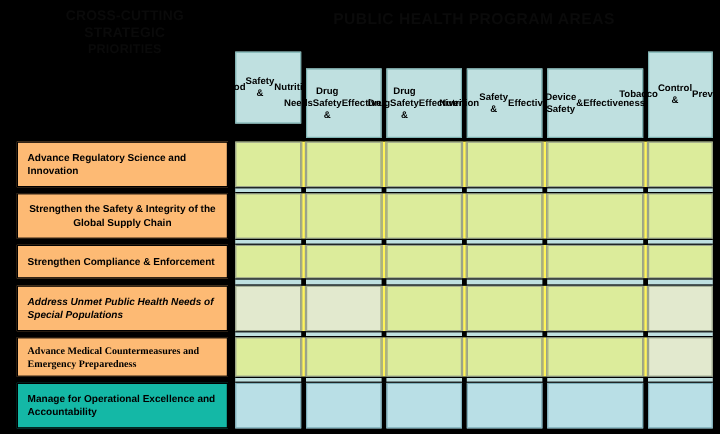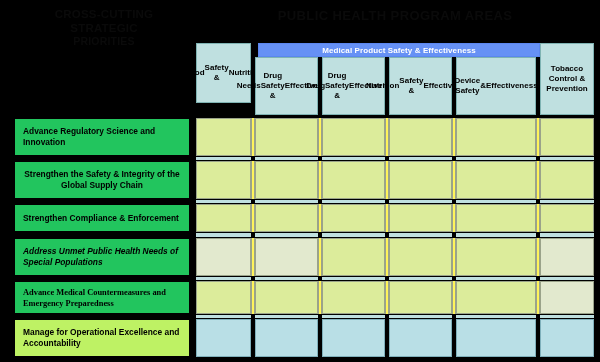--- a/index.html
+++ b/index.html
@@ -91,22 +91,22 @@
     border: 1px solid #000000;
     color: #000000;
     font-size: 8.4px;
     font-weight: bold;
     line-height: 11px;
     display: flex;
     align-items: center;
     padding: 0 8px;
     text-align: left;
   }
-  .row-label.yellow { background: #22c55e; }
-  .row-label.blue   { background: #bef264; }
+  .row-label.yellow { background: #fdba74; }
+  .row-label.blue   { background: #14b8a6; }
 
   
   .cell {
     position: absolute;
     border: 1px solid #9aa38a;
   }
   .cell.green      { background: #dcec9b; }
   .cell.green-dim  { background: #e2e9ce; }
   .cell.blue       { background: #b9dfe6; border-color: #7fb0bb; }
 
@@ -134,21 +134,20 @@
 <div id="matrix">
 
   <div class="corner-title">
     <div>CROSS-CUTTING</div>
     <div>STRATEGIC</div>
     <div class="l3">PRIORITIES</div>
   </div>
 
   <div class="top-banner">PUBLIC HEALTH PROGRAM AREAS</div>
 
-  <div class="group-banner">Medical Product Safety &amp; Effectiveness</div>
 
   <div id="col-heads">
       <div class="col-head" style="left: 196px; top: 43px; width: 55px; height: 60px;">
         <div>Food</div>
         <div>Safety &amp;</div>
         <div>Nutrition</div>
       </div>
       <div class="col-head" style="left: 255px; top: 57px; width: 63px; height: 58px;">
         <div>Needs</div>
         <div>Drug Safety &amp;</div>
@@ -162,21 +161,21 @@
       <div class="col-head" style="left: 389px; top: 57px; width: 63px; height: 58px;">
         <div>Nutrition</div>
         <div>Safety &amp;</div>
         <div>Effectiveness</div>
       </div>
       <div class="col-head" style="left: 456px; top: 57px; width: 80px; height: 58px;">
         <div>Device Safety</div>
         <div>&amp;</div>
         <div>Effectiveness</div>
       </div>
-      <div class="col-head" style="left: 540px; top: 43px; width: 54px; height: 72px; flex-direction: column;">
+      <div class="col-head" style="left: 540px; top: 43px; width: 54px; height: 72px;">
         <div>Tobacco</div>
         <div>Control &amp;</div>
         <div>Prevention</div>
       </div>
     </div>
 
   <div id="row-labels">
       <div class="row-label yellow" style="top: 118px; height: 38px;">Advance Regulatory Science and Innovation</div>
       <div class="row-label yellow" style="top: 161px; height: 38px; text-align: center;">Strengthen the Safety &amp; Integrity of the Global Supply Chain</div>
       <div class="row-label yellow" style="top: 204px; height: 28px;">Strengthen Compliance &amp; Enforcement</div>

